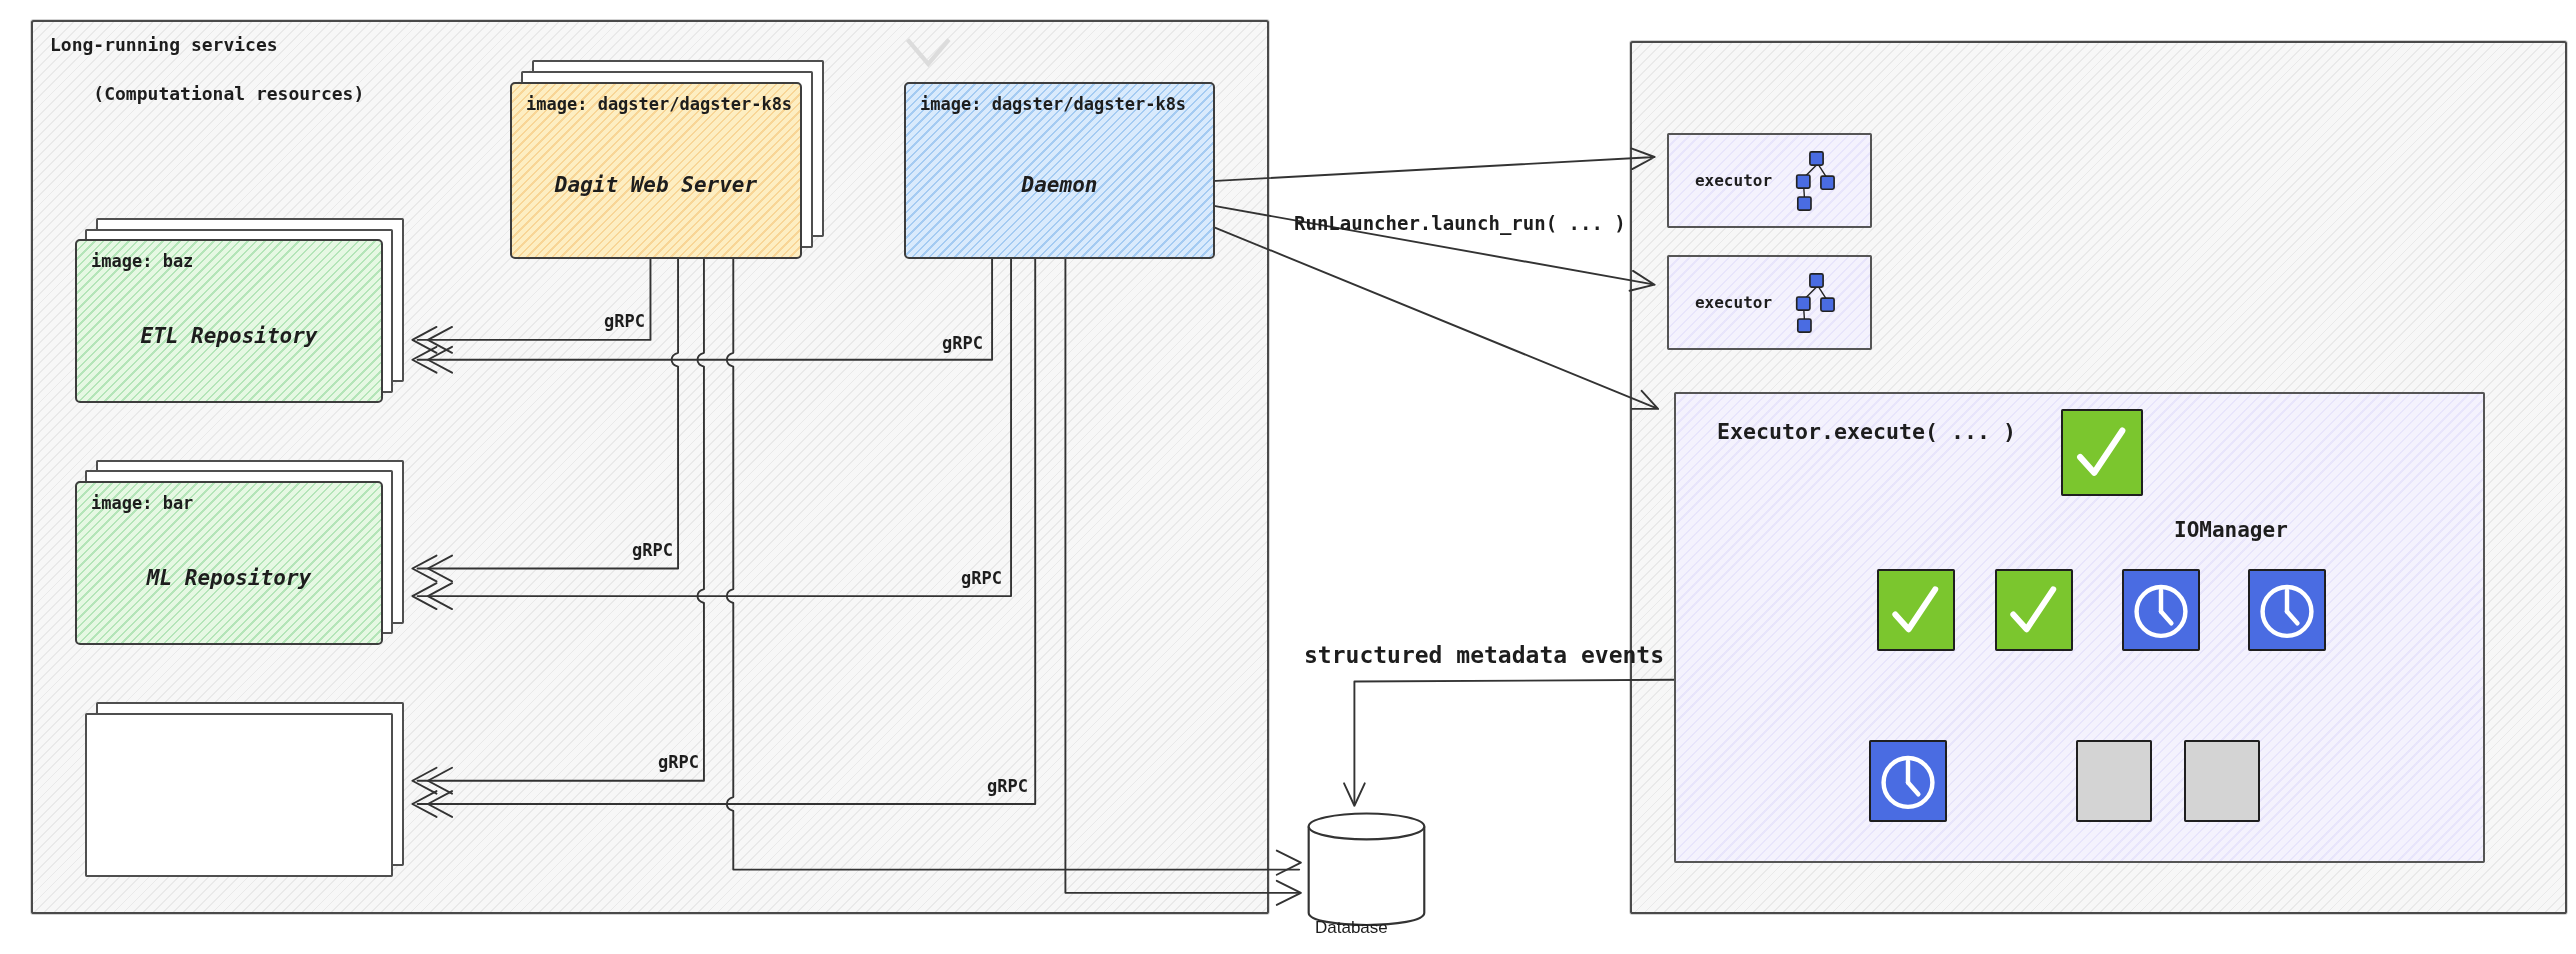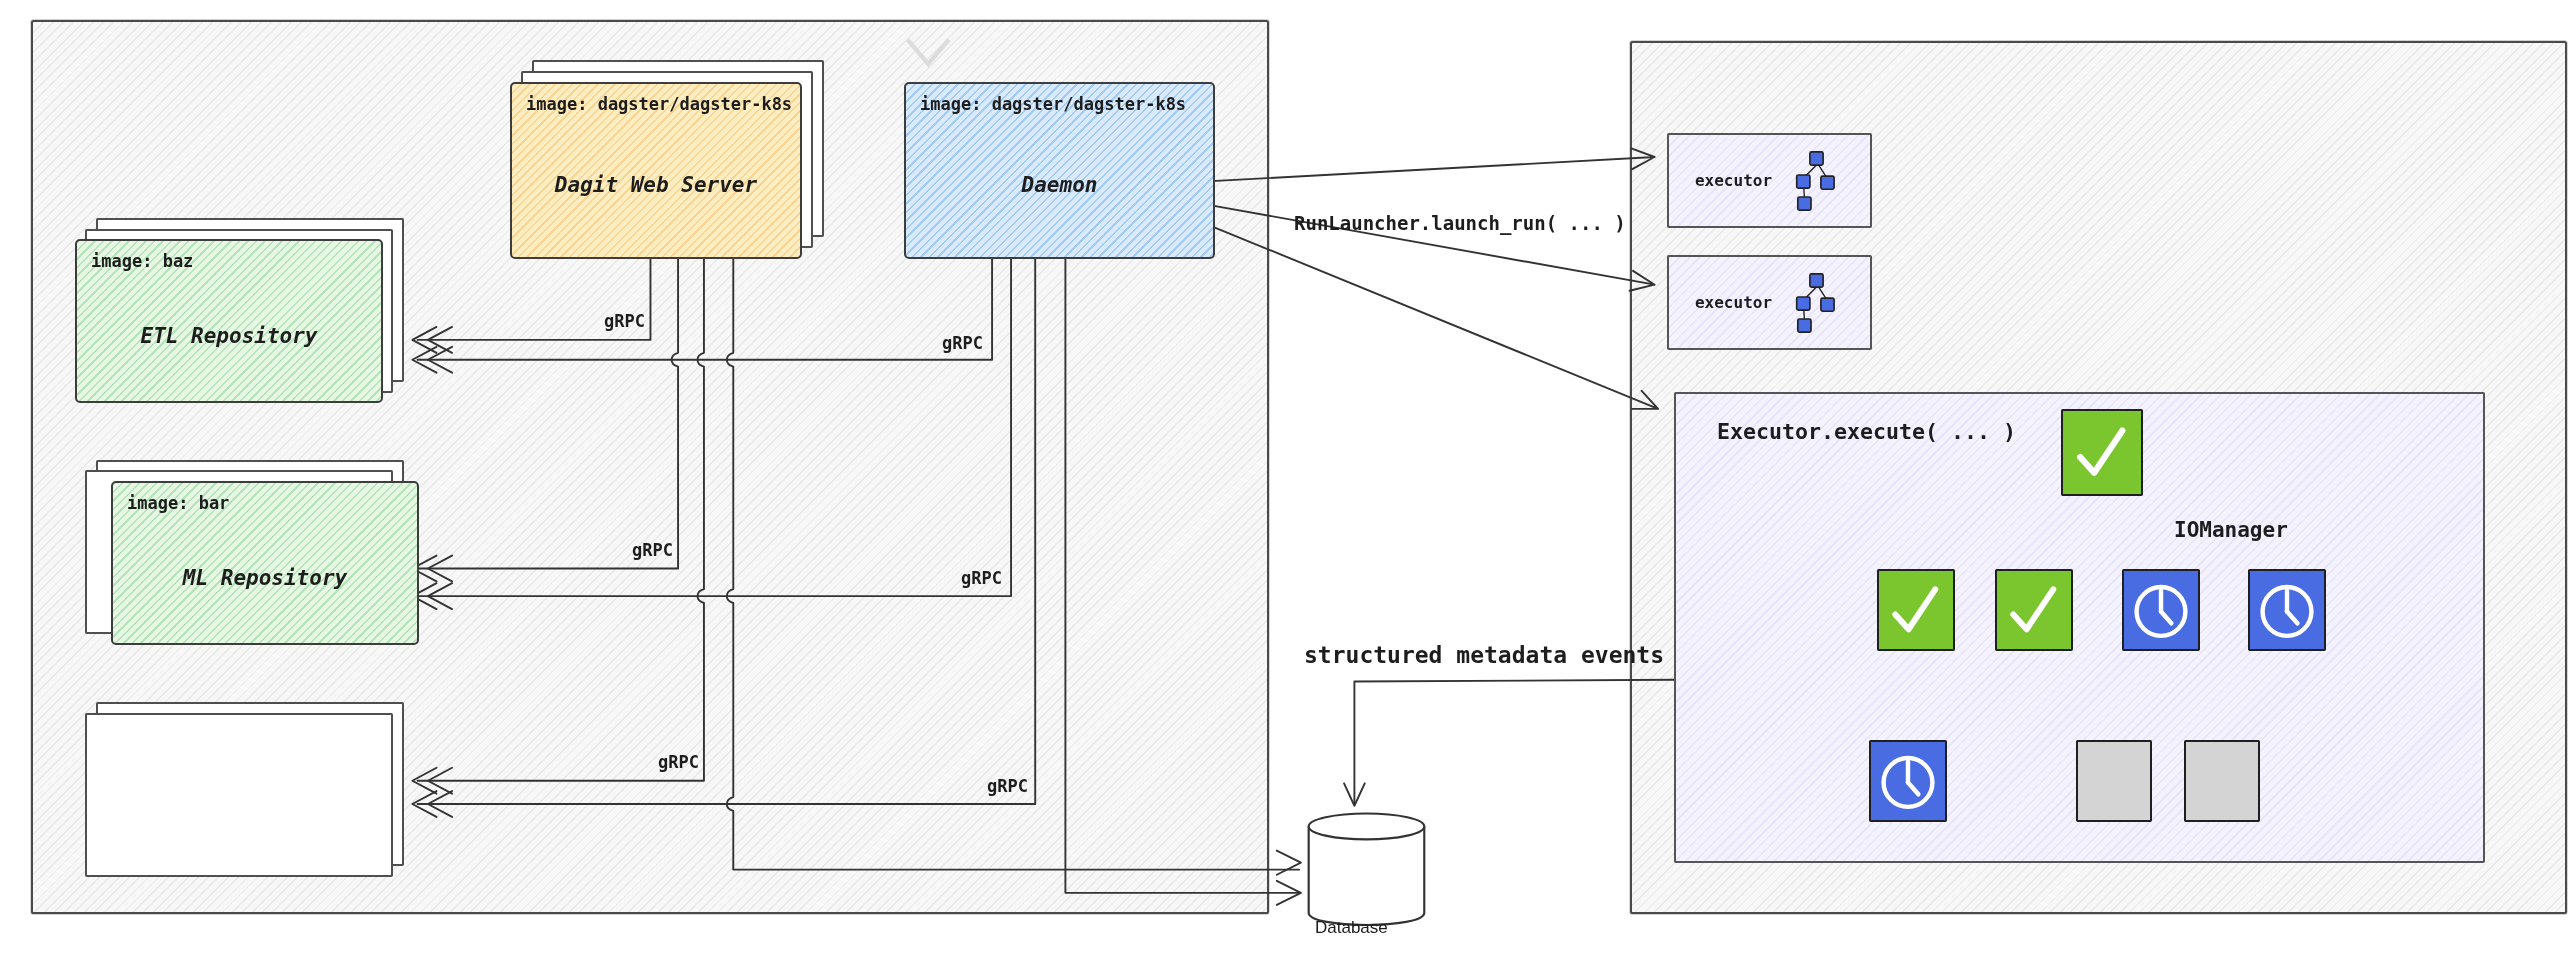--- a/index.html
+++ b/index.html
@@ -46,20 +46,23 @@
   .db-label{position:absolute;font-family:"Liberation Sans","DejaVu Sans",sans-serif;
             font-size:17px;z-index:4;text-align:left;margin-top:40px;}
   svg.overlay{position:absolute;inset:0;z-index:2;pointer-events:none;}
 </style>
 </head>
 <body>
 
 <div class="canvas">
 
   <div class="panel" style="left:31px;top:20px;width:1234px;height:890px;"></div>
+  <div class="panel-title" style="left:50px;top:33px;"><span>Long-running services</span><br>
+    <span>(Computational resources)</span>
+  </div>
 
   <div class="panel" style="left:1630px;top:41px;width:933px;height:869px;"></div>
 
   <svg class="overlay" viewBox="0 0 2986 1106">
 
     <path d="M1052,46 L1076,74 L1100,46" fill="none" stroke="#dcdcdc" stroke-width="5"></path>
     <g fill="none" stroke="#333333" stroke-width="2.2" stroke-linejoin="round" stroke-linecap="round">
 
       <path d="M754,295 V394 H484"></path>
       <path d="M786,295 V409 c-10,3 -10,13 0,16 V659 H484"></path>
@@ -120,21 +123,21 @@
 
   <div class="page" style="left:96px;top:218px;width:304px;height:160px;"></div>
   <div class="page" style="left:85px;top:229px;width:304px;height:160px;"></div>
   <div class="box fill-green" style="left:75px;top:239px;width:304px;height:160px;">
     <div class="img-label">image: baz</div>
     <div class="box-title">ETL Repository</div>
   </div>
 
   <div class="page" style="left:96px;top:460px;width:304px;height:160px;"></div>
   <div class="page" style="left:85px;top:470px;width:304px;height:160px;"></div>
-  <div class="box fill-green" style="left:75px;top:481px;width:304px;height:160px;margin-left:36px;">
+  <div class="box fill-green" style="left:75px;top:481px;width:304px;height:160px;">
     <div class="img-label">image: bar</div>
     <div class="box-title">ML Repository</div>
   </div>
 
   <div class="page" style="left:96px;top:702px;width:304px;height:160px;"></div>
   <div class="page" style="left:85px;top:713px;width:304px;height:160px;"></div>
 
   <div class="grpc" style="left:645px;top:311px;">gRPC</div>
   <div class="grpc" style="left:983px;top:333px;">gRPC</div>
   <div class="grpc" style="left:673px;top:540px;">gRPC</div>

